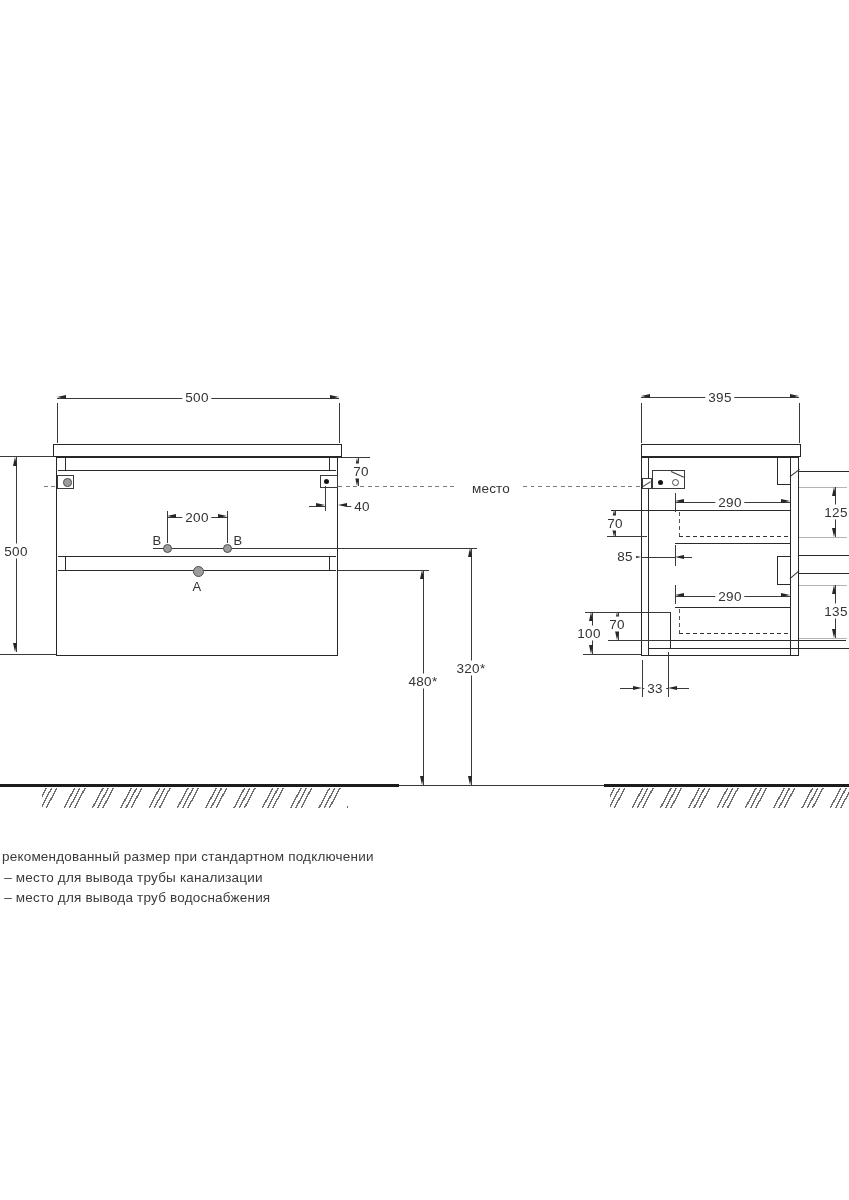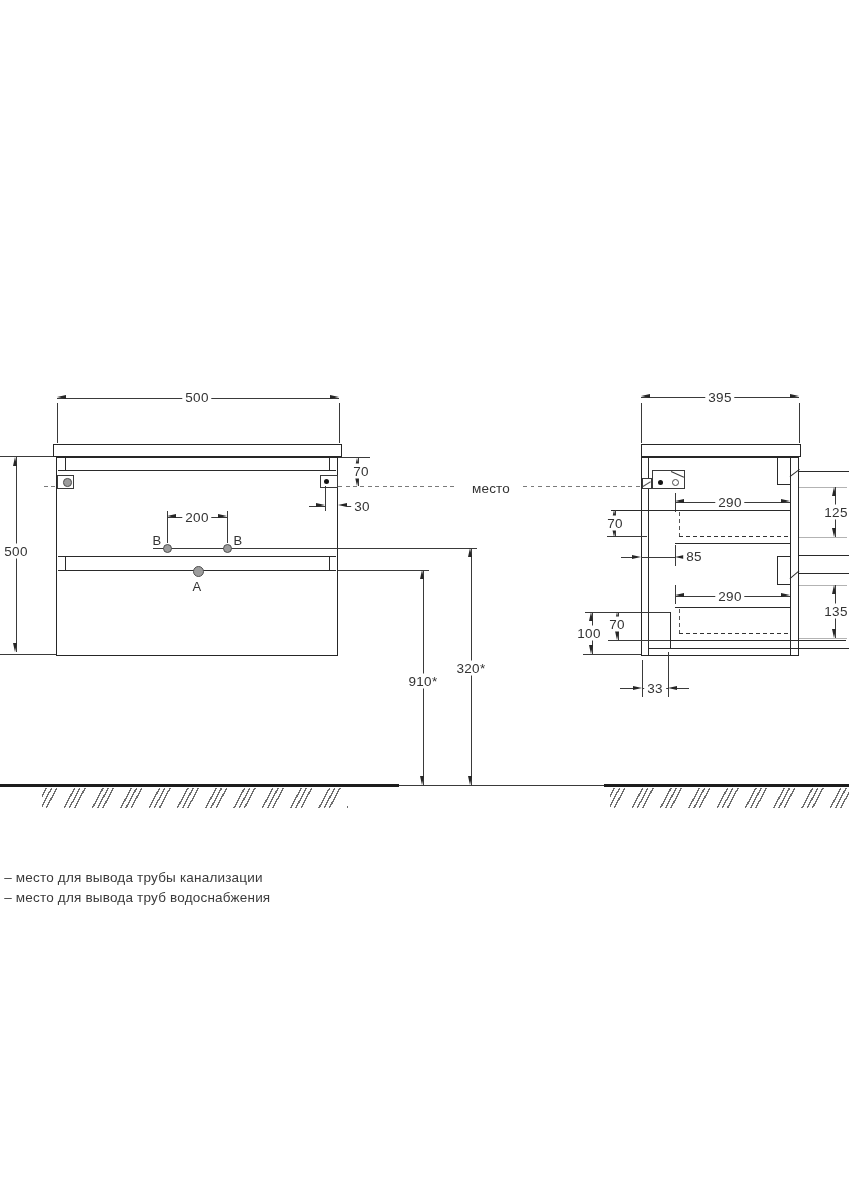--- a/index.html
+++ b/index.html
@@ -78,21 +78,21 @@
   <div class="vthin" style="left:357.5px;top:458px;height:28px;"></div>
   <div class="ar a-up" style="left:355.3px;top:458px;"></div>
   <div class="ar a-dn" style="left:355.3px;top:477px;"></div>
   <div class="dim" style="left:361px;top:471px;">70</div>
 
   <div class="vthin" style="left:325px;top:486px;height:25px;"></div>
   <div class="hthin" style="left:309px;top:505.5px;width:16px;"></div>
   <div class="ar a-rt" style="left:316px;top:503.3px;"></div>
   <div class="ar a-lf" style="left:338px;top:503.3px;"></div>
   <div class="hthin" style="left:347px;top:505.5px;width:6px;"></div>
-  <div class="dim" style="left:362px;top:506px;">30</div>
+  <div class="dim" style="left:362px;top:506px;">40</div>
 
   <div class="vthin" style="left:167px;top:511px;height:32px;"></div>
   <div class="vthin" style="left:227px;top:511px;height:32px;"></div>
   <div class="hthin" style="left:167px;top:516.5px;width:60px;"></div>
   <div class="ar a-lf" style="left:167px;top:514.3px;"></div>
   <div class="ar a-rt" style="left:218px;top:514.3px;"></div>
   <div class="dim" style="left:197px;top:517px;">200</div>
 
   <div class="hthin" style="left:153px;top:547.5px;width:324px;"></div>
   <div class="circ" style="left:163px;top:543.5px;width:9px;height:9px;"></div>
@@ -105,21 +105,21 @@
   <div class="lbl" style="left:197px;top:586px;">А</div>
 
   <div class="vthin" style="left:470.5px;top:548px;height:237px;"></div>
   <div class="ar a-up" style="left:468.3px;top:548px;"></div>
   <div class="ar a-dn" style="left:468.3px;top:776px;"></div>
   <div class="dim" style="left:471px;top:668px;">320*</div>
 
   <div class="vthin" style="left:422.5px;top:570px;height:215px;"></div>
   <div class="ar a-up" style="left:420.3px;top:570px;"></div>
   <div class="ar a-dn" style="left:420.3px;top:776px;"></div>
-  <div class="dim" style="left:423px;top:681px;">910*</div>
+  <div class="dim" style="left:423px;top:681px;">480*</div>
 
   <div class="rect" style="left:641px;top:444px;width:160px;height:13px;"></div>
   <div class="rect" style="left:641px;top:457px;width:158px;height:199px;"></div>
   <div class="v" style="left:647.5px;top:458px;height:197px;"></div>
   <div class="v" style="left:789.5px;top:458px;height:197px;"></div>
   <div class="v" style="left:777px;top:458px;height:26px;"></div>
   <div class="h" style="left:777px;top:484px;width:13px;"></div>
   <div class="v" style="left:777px;top:556px;height:28px;"></div>
   <div class="h" style="left:777px;top:556px;width:13px;"></div>
   <div class="h" style="left:777px;top:584px;width:13px;"></div>
@@ -156,21 +156,21 @@
   <div class="ar a-up" style="left:612.3px;top:510px;"></div>
   <div class="ar a-dn" style="left:612.3px;top:528px;"></div>
   <div class="dim" style="left:615px;top:523px;">70</div>
 
   <div class="vthin" style="left:674.5px;top:545px;height:21px;"></div>
   <div class="hthin" style="left:621px;top:557px;width:12px;"></div>
   <div class="ar a-rt" style="left:632px;top:554.8px;"></div>
   <div class="hthin" style="left:641px;top:557px;width:34px;"></div>
   <div class="ar a-lf" style="left:675px;top:554.8px;"></div>
   <div class="hthin" style="left:684px;top:557px;width:8px;"></div>
-  <div class="dim" style="left:694px;top:556px;">85</div>
+  <div class="dim" style="left:625px;top:556px;">85</div>
 
   <div class="vthin" style="left:674.5px;top:585px;height:19px;"></div>
   <div class="hthin" style="left:675px;top:595.5px;width:115px;"></div>
   <div class="ar a-lf" style="left:675px;top:593.3px;"></div>
   <div class="ar a-rt" style="left:781px;top:593.3px;"></div>
   <div class="dim" style="left:730px;top:596px;">290</div>
 
   <div class="h" style="left:675px;top:607px;width:115px;"></div>
   <div class="dashv" style="left:679px;top:609px;height:24px;"></div>
   <div class="dash" style="left:679px;top:633px;width:111px;background:repeating-linear-gradient(90deg,#333 0 4px,transparent 4px 7px);"></div>
@@ -218,16 +218,17 @@
   <div class="ar a-up" style="left:832.3px;top:585px;"></div>
   <div class="ar a-dn" style="left:832.3px;top:629px;"></div>
   <div class="dim" style="left:836px;top:611px;">135</div>
 
   <div class="hthin" style="left:399px;top:785px;width:205px;"></div>
   <div class="thick" style="left:0;top:783.6px;width:399px;"></div>
   <div class="thick" style="left:604px;top:783.6px;width:245px;"></div>
   <div class="hatch" style="left:42px;top:788px;width:306px;"></div>
   <div class="hatch" style="left:610px;top:788px;width:239px;"></div>
 
+  <div class="note" style="left:2px;top:849px;">рекомендованный размер при стандартном подключении</div>
   <div class="note" style="left:-9px;top:870px;">А – место для вывода трубы канализации</div>
   <div class="note" style="left:-9px;top:890px;">В – место для вывода труб водоснабжения</div>
 
 </div>
 
 </body></html>

